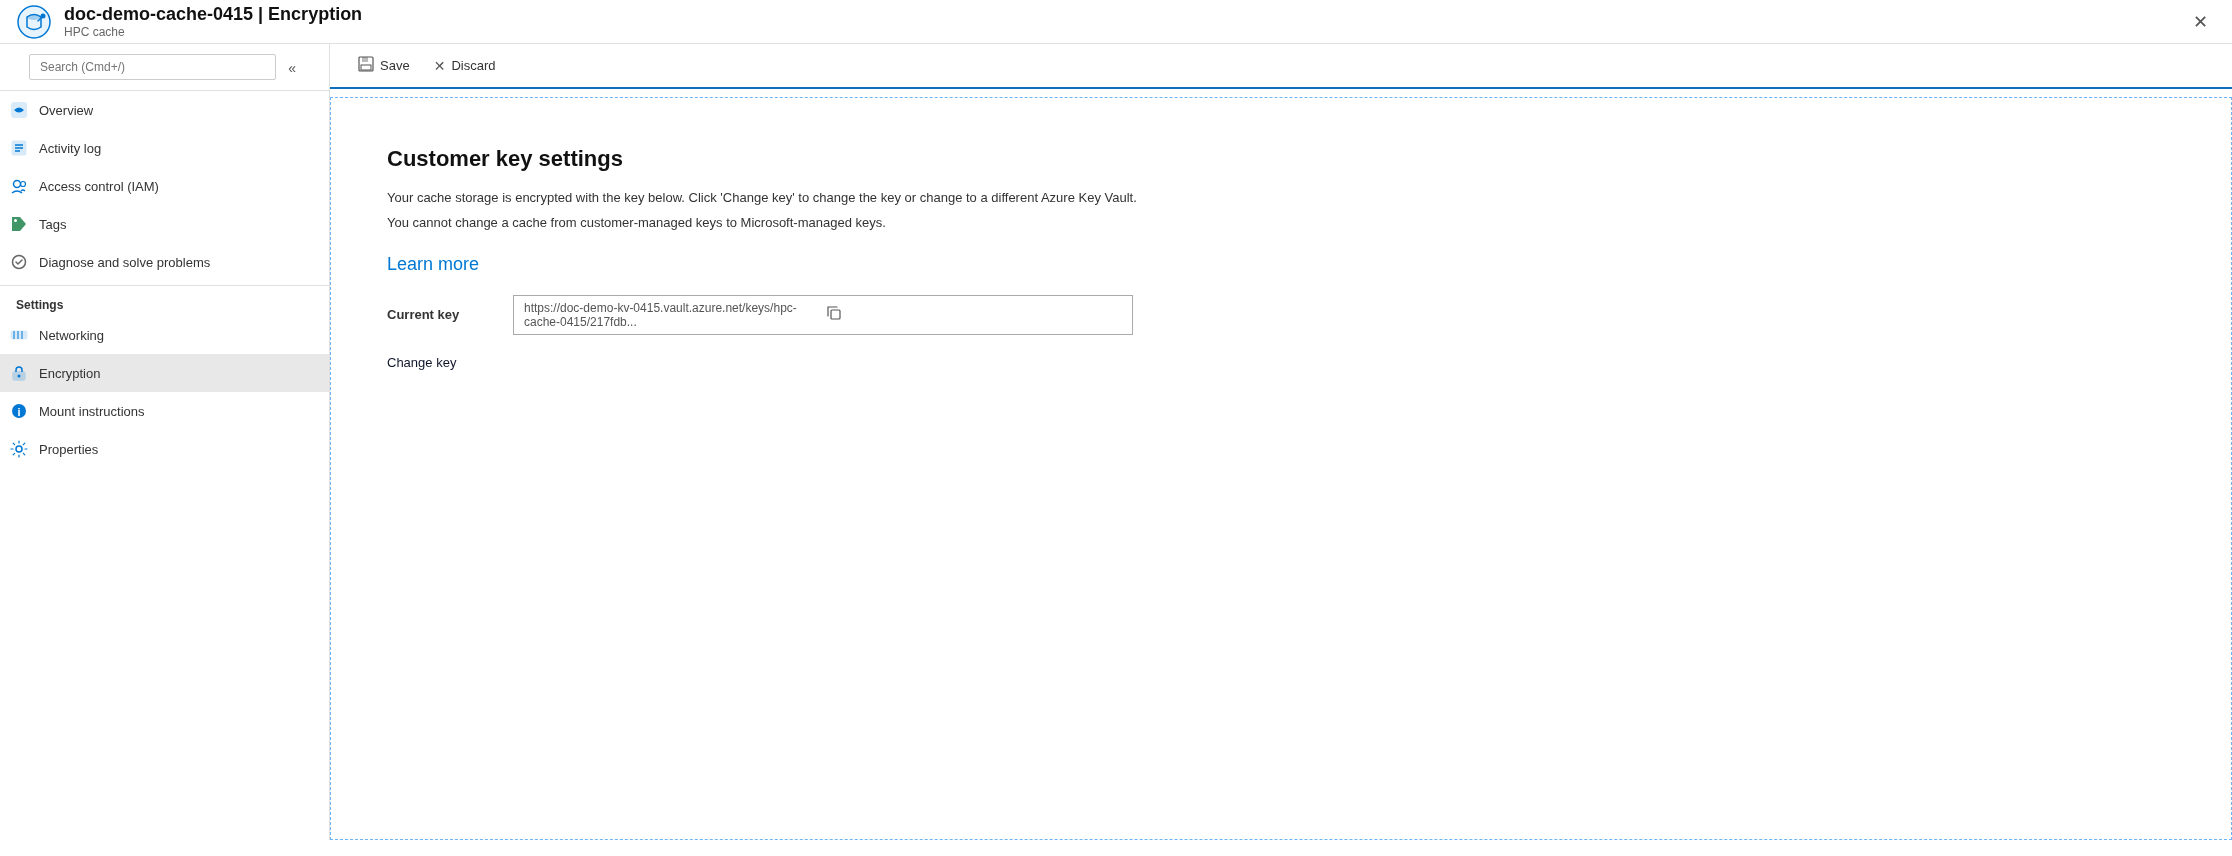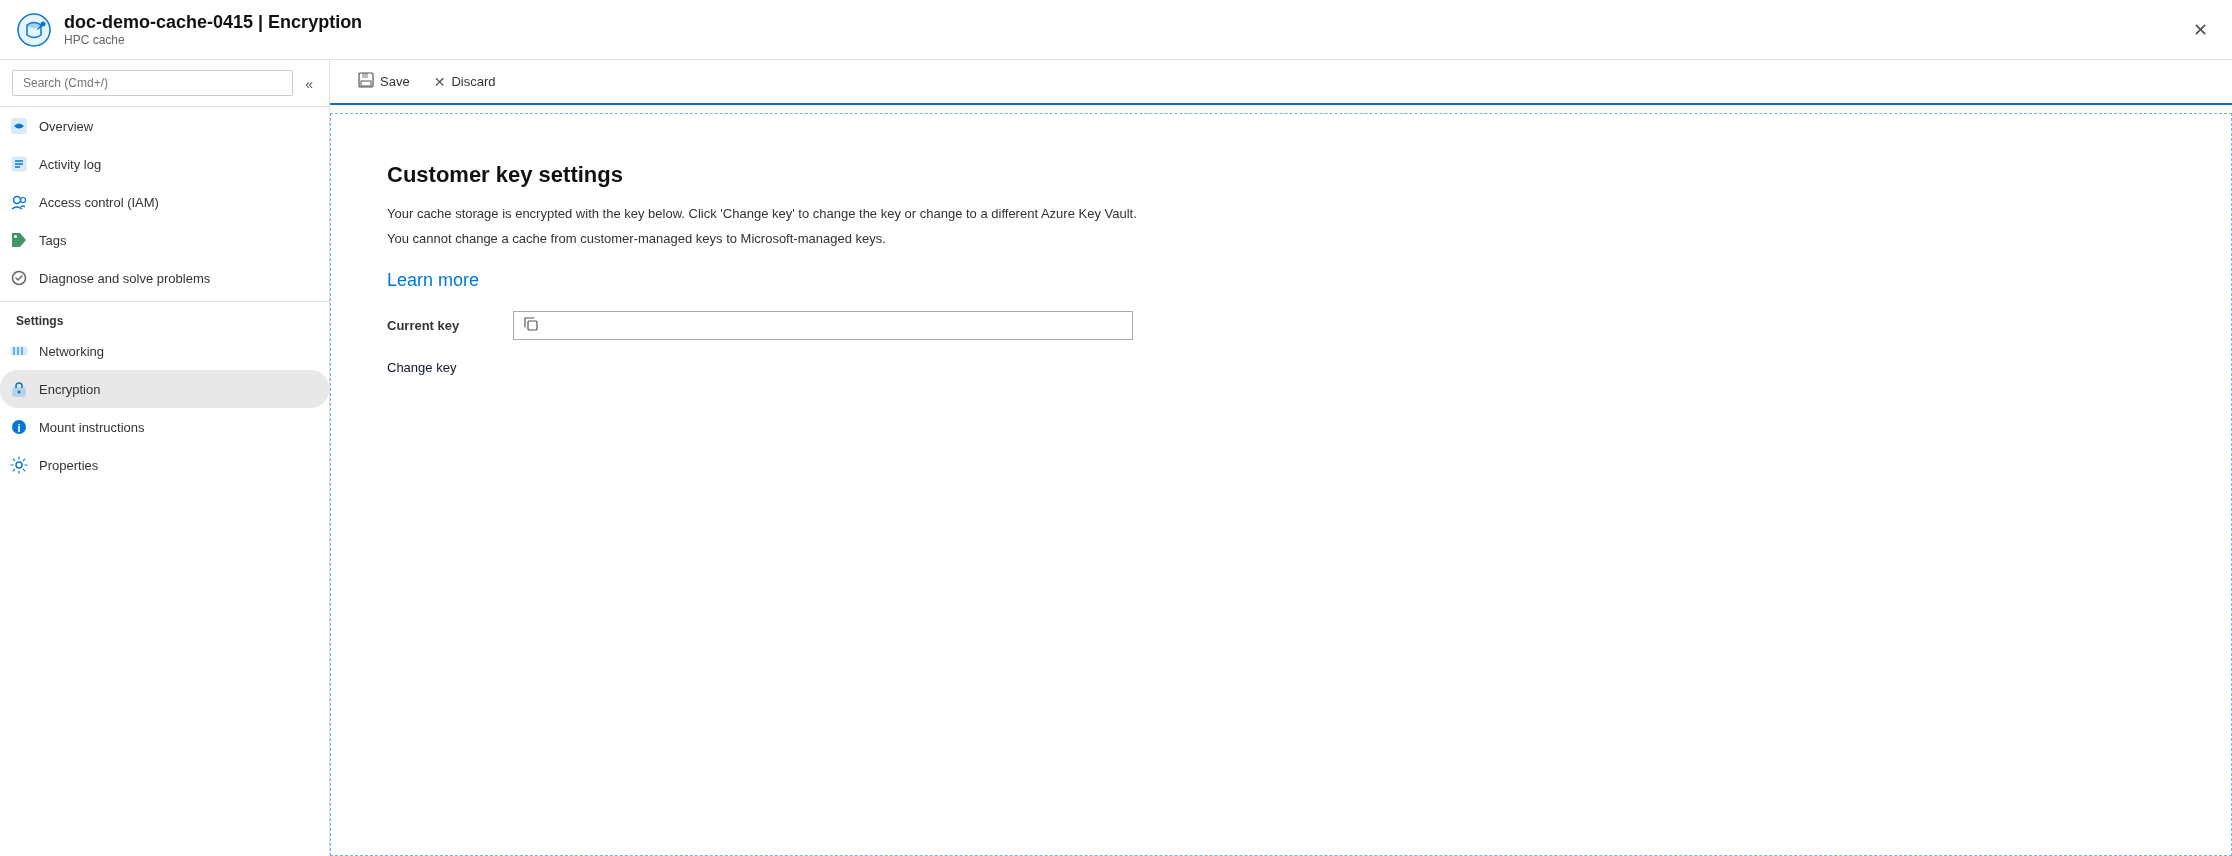--- a/index.html
+++ b/index.html
@@ -1,52 +1,52 @@
 <!DOCTYPE html>
 <html><head>
   <meta charset="utf-8">
   <style>
     * { box-sizing: border-box; margin: 0; padding: 0; }
     body { font-family: 'Segoe UI', Arial, sans-serif; font-size: 13px; color: #333; background: #fff; overflow: hidden; }
 
     
     .title-bar {
       display: flex; align-items: center; justify-content: space-between;
-      padding: 8px 16px; border-bottom: 1px solid #e0e0e0; height: 60px;
+      padding: 8px 16px; border-bottom: 1px solid #e0e0e0; height: 44px;
     }
     .title-bar-left { display: flex; align-items: center; gap: 12px; }
     .title-icon { width: 36px; height: 36px; }
     .title-text h1 { font-size: 18px; font-weight: 600; color: #111; }
     .title-text p { font-size: 12px; color: #666; }
     .close-btn { background: none; border: none; cursor: pointer; font-size: 18px; color: #555; padding: 4px 8px; }
 
     
     .app-layout { display: flex; height: calc(100vh - 60px); }
 
     
     .sidebar {
       width: 330px; min-width: 330px; border-right: 1px solid #e0e0e0;
       display: flex; flex-direction: column; overflow-y: auto;
     }
     .search-bar {
       display: flex; align-items: flex-end; gap: 8px;
-      padding: 10px 12px; border-bottom: 1px solid #e0e0e0;
+      padding: 10px 29px; border-bottom: 1px solid #e0e0e0;
     }
     .search-bar input {
       border: 1px solid #ccc; padding: 5px 10px; font-size: 12px; width: 100%; border-radius: 2px;
       color: #888;
     }
     .collapse-btn { background: none; border: none; cursor: pointer; font-size: 14px; color: #555; padding: 4px; }
 
     .sidebar-nav { flex: 1; }
     .nav-item {
       display: flex; align-items: center; gap: 11px;
       padding: 10px 10px; cursor: pointer; font-size: 13px; color: #333;
     }
-    .nav-item.active { background: #e8e8e8; font-weight: 500; border-radius: 18px; }
+    .nav-item.active { background: #e8e8e8; font-weight: 500; }
     .nav-icon { width: 18px; height: 18px; display: flex; align-items: center; justify-content: center; font-size: 14px; }
     .nav-section-title {
       padding: 12px 16px 4px; font-size: 12px; font-weight: 700; color: #333;
       border-top: 1px solid #e0e0e0; margin-top: 4px;
     }
 
     
     .main-content { flex: 1; display: flex; flex-direction: column; overflow: hidden; gap: 8px; }
 
     
@@ -244,20 +244,21 @@
     <div class="dashed-border-area">
       <div class="page-body">
         <h2 class="page-title">Customer key settings</h2>
         <p class="description">Your cache storage is encrypted with the key below. Click 'Change key' to change the key or change to a different Azure Key Vault.</p>
         <p class="description">You cannot change a cache from customer-managed keys to Microsoft-managed keys.</p>
         <a href="#" class="learn-more">Learn more</a>
 
         <div class="field-row">
           <span class="field-label">Current key</span>
           <div class="key-input-box">
+            <span>https://doc-demo-kv-0415.vault.azure.net/keys/hpc-cache-0415/217fdb...</span>
             <span class="copy-icon" title="Copy">
               <svg width="14" height="14" viewBox="0 0 14 14" fill="none">
                   <rect x="4" y="4" width="9" height="9" rx="1" stroke="#555" stroke-width="1.2" fill="none"></rect>
                   <path d="M1 10V1h9" stroke="#555" stroke-width="1.2" fill="none" stroke-linecap="round"></path>
                 </svg>
             </span>
           </div>
         </div>
 
         <a href="#" class="change-key-link">Change key</a>

